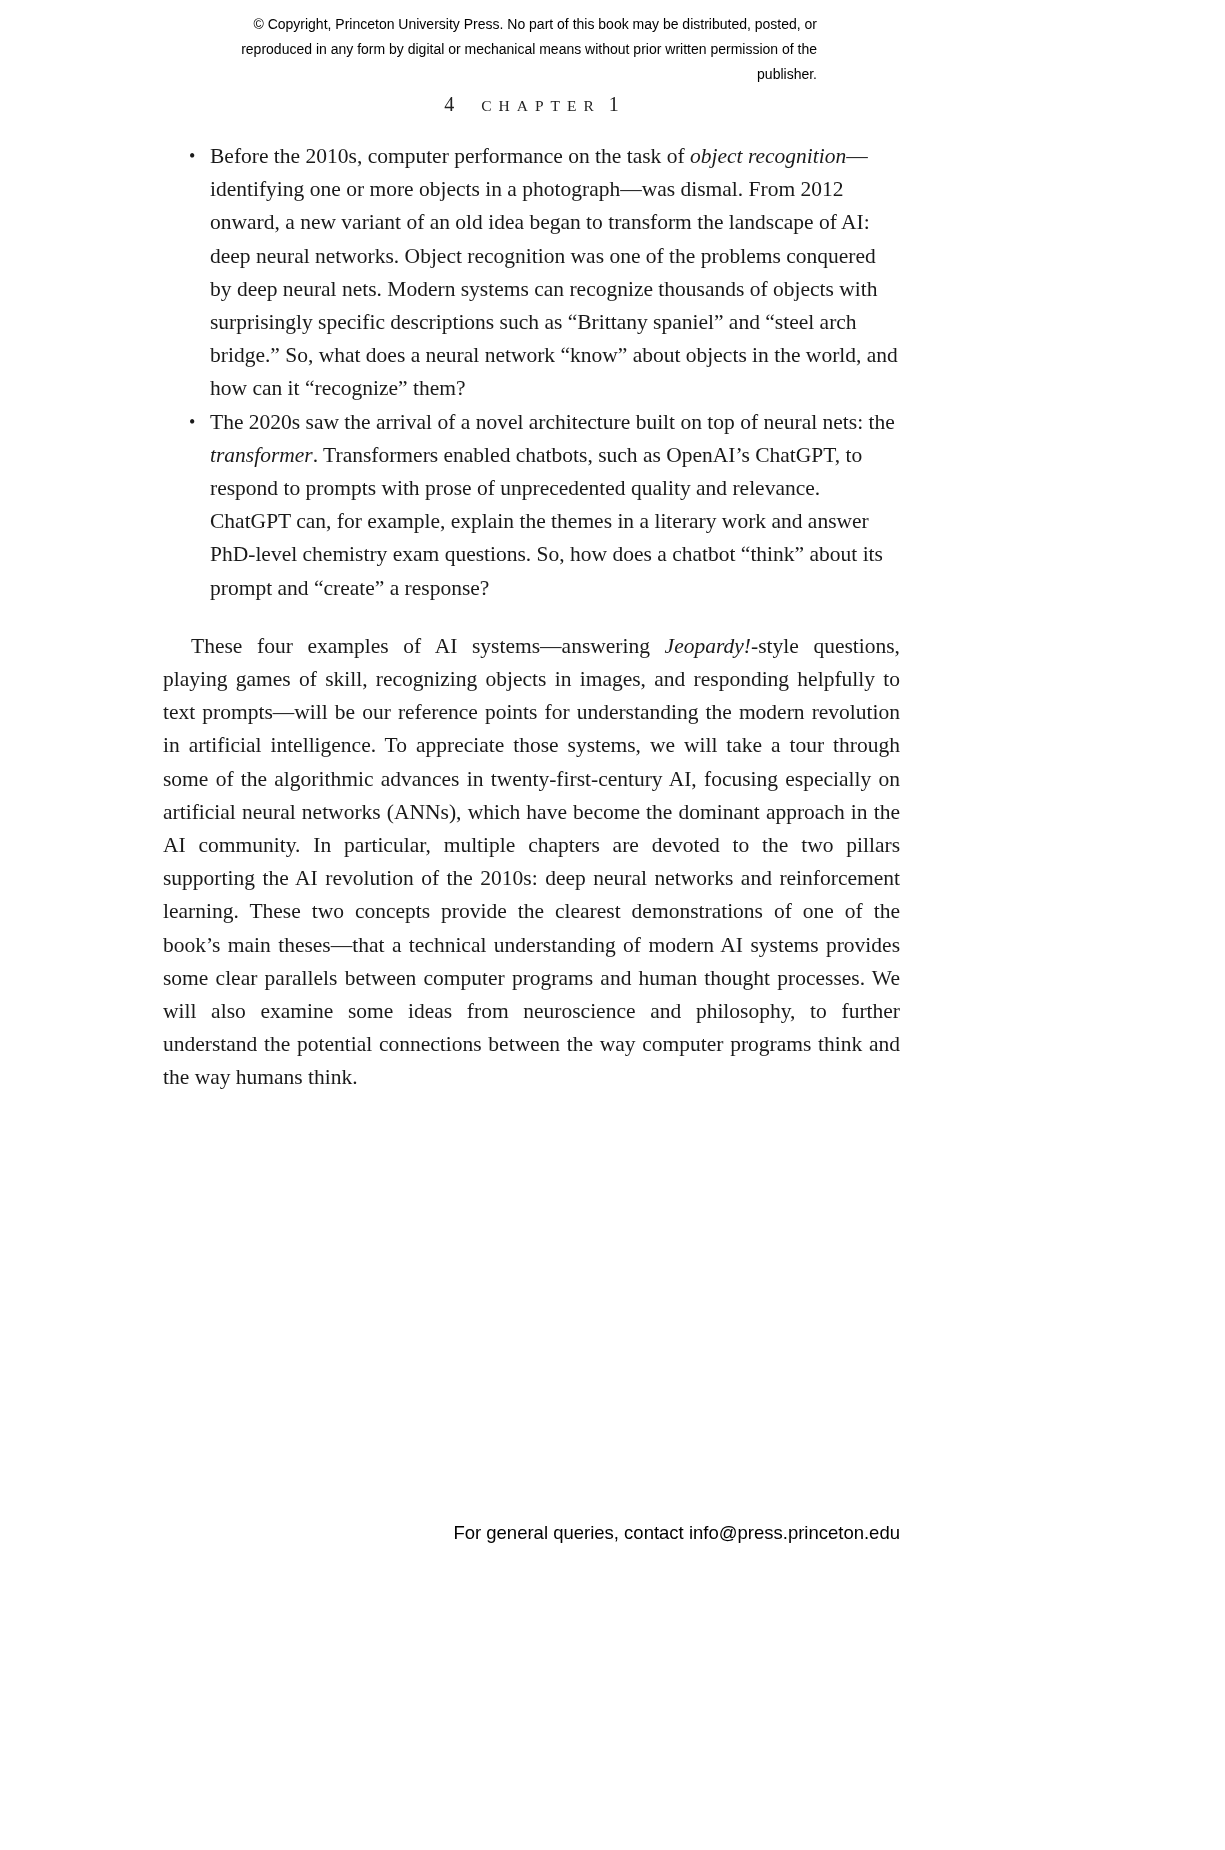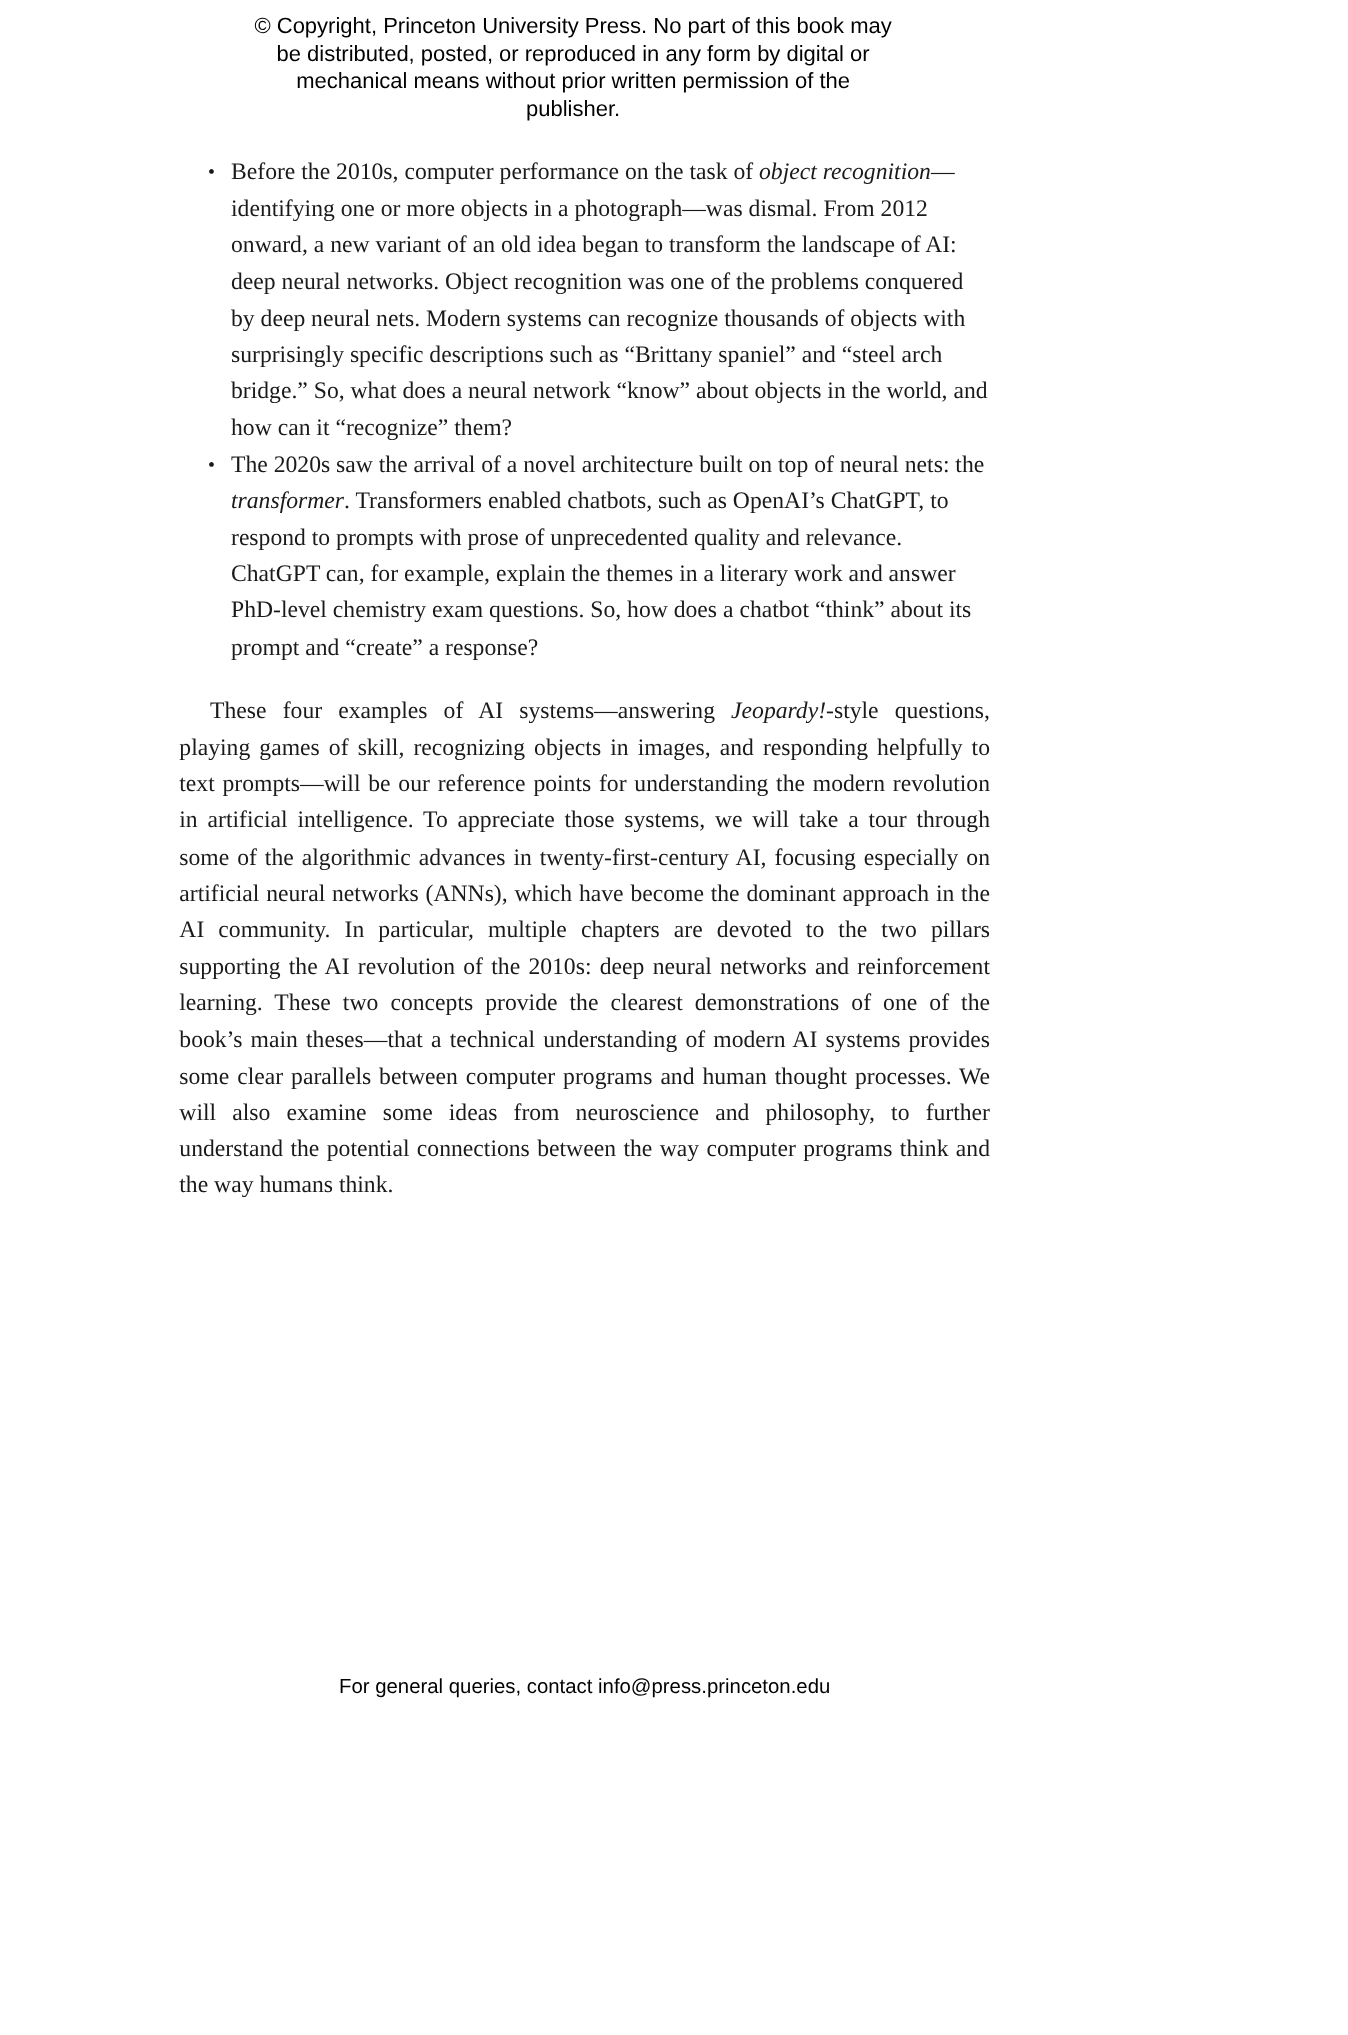--- a/index.html
+++ b/index.html
@@ -12,24 +12,24 @@
     color: #151515;
     font-family: "Liberation Serif", serif;
     overflow: hidden;
   }
   .copyright {
     position: absolute;
     top: 12px;
     left: 225px;
     width: 592px;
     font-family: "Liberation Sans", sans-serif;
-    font-size: 20px;
+    font-size: 14px;
     line-height: 25px;
     color: #000000;
-    text-align: center;
+    text-align: right;
   }
   .running-head {
     position: absolute;
     top: 93px;
     left: 163px;
     width: 737px;
     text-align: center;
     font-size: 20px;
     color: #222222;
   }
@@ -65,33 +65,36 @@
     text-align: justify;
     text-indent: 28px;
     hyphens: auto;
   }
   em { font-style: italic; }
   .page-footer {
     position: absolute;
     top: 1522px;
     left: 163px;
     width: 737px;
-    text-align: center;
+    text-align: right;
     font-family: "Liberation Sans", sans-serif;
     font-size: 18.5px;
     color: #000000;
   }
 </style>
 </head>
 <body>
 
 <div class="page">
 
   <div class="copyright">© Copyright, Princeton University Press. No part of this book may be distributed, posted, or reproduced in any form by digital or mechanical means without prior written permission of the publisher.</div>
 
+  <div class="running-head">
+    <span class="pagenum">4</span><span class="chapter-label">CHAPTER</span><span class="chapternum">1</span>
+  </div>
 
   <div class="body-text">
 
     <ul class="bullet-list">
       <li class="bullet-item">
         <span class="bullet-marker">•</span>
         <span class="li-text"><span>Before the 2010s, computer performance on the task of </span><em>object recognition</em><span>—identifying one or more objects in a photograph—was dismal. From 2012 onward, a new variant of an old idea began to transform the landscape of AI: deep neural networks. Object recognition was one of the problems conquered by deep neural nets. Modern systems can recognize thousands of objects with surprisingly specific descriptions such as “Brittany spaniel” and “steel arch bridge.” So, what does a neural network “know” about objects in the world, and how can it “recognize” them?</span></span>
       </li>
       <li class="bullet-item">
         <span class="bullet-marker">•</span>

